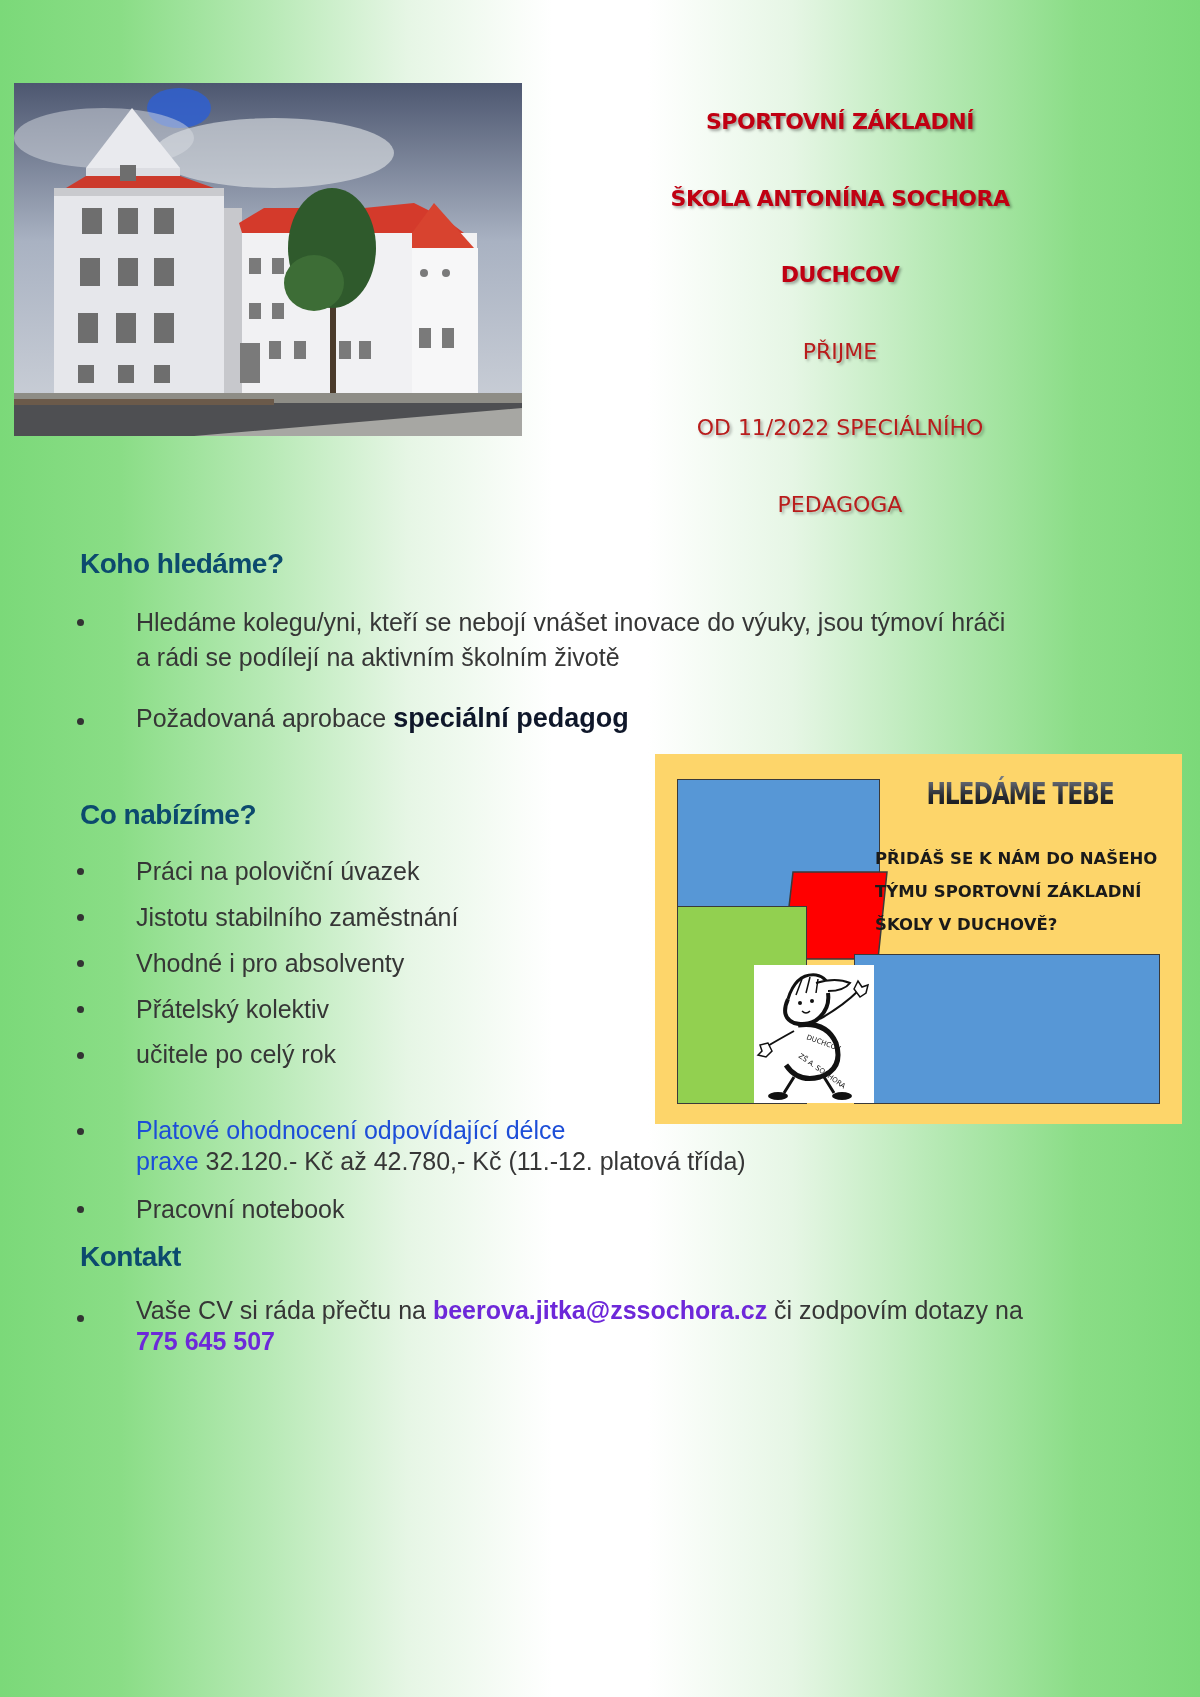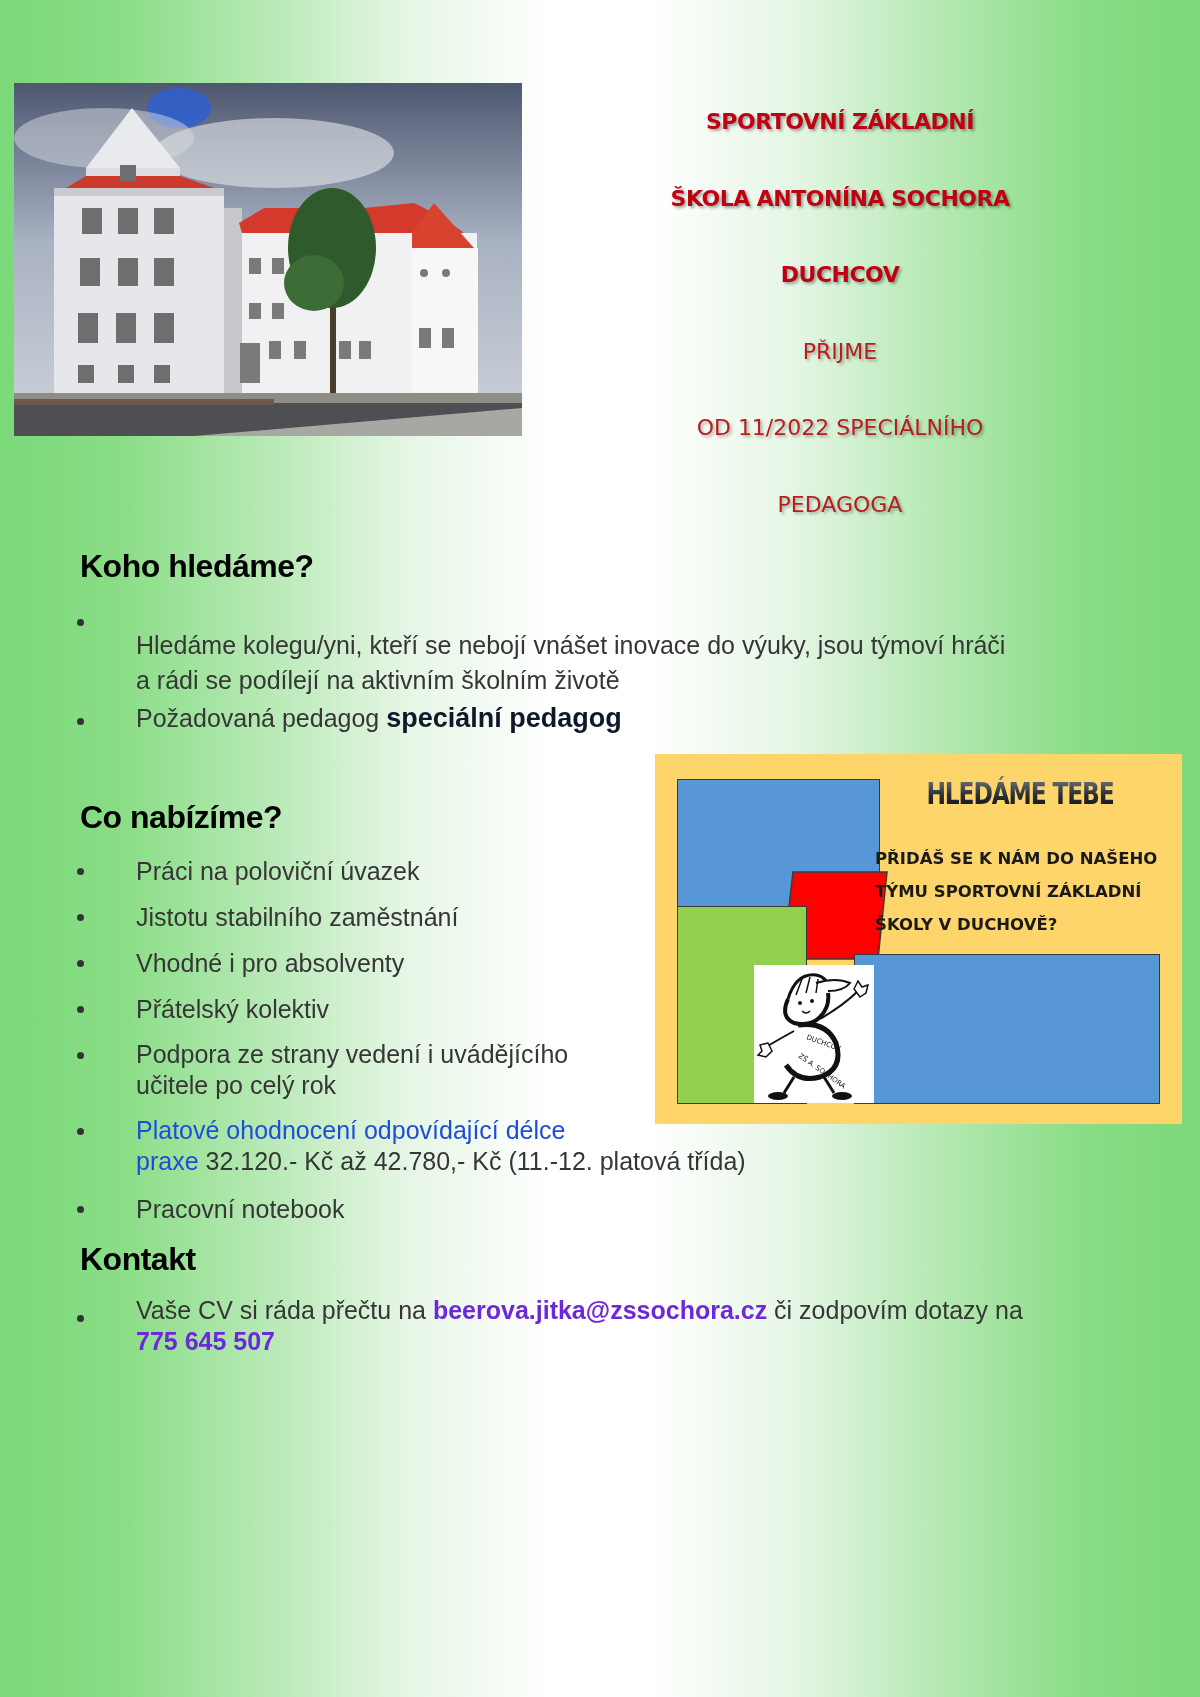--- a/index.html
+++ b/index.html
@@ -17,21 +17,21 @@
   .photo svg { display: block; }
 
   
   .title-block { left: 540px; top: 84px; width: 600px; text-align: center;
     font-family: "DejaVu Sans", sans-serif; }
   .t-line { height: 76.5px; line-height: 76.5px; font-size: 22px; white-space: nowrap; }
   .t-red { color: #c00012; font-weight: bold; text-shadow: 2px 2px 3px rgba(0,0,0,0.35); letter-spacing: -0.5px; }
   .t-black { color: #b91c1c; text-shadow: 2px 2px 3px rgba(0,0,0,0.30); }
 
   
-  .h { font-size: 32px; font-weight: bold; color: #000000; letter-spacing: -0.5px; text-align: right; }
+  .h { font-size: 28px; font-weight: bold; color: #0c4a6e; letter-spacing: -0.5px; text-align: right; }
   .bullet { position: absolute; left: 76px; width: 10px; height: 10px; }
   .bullet::before { content: ""; position: absolute; left: 1px; top: 0; width: 7px; height: 7px; border-radius: 50%; background: #333; }
   .li { position: absolute; left: 136px; font-size: 25px; line-height: 32px; color: #363636; white-space: nowrap; }
   .li b { color: #6d28d9; }
   .big-bold { font-size: 27px; font-weight: bold; color: #0f172a; }
   .dark { color: #1d4ed8; }
 
   
   .poster { left: 655px; top: 754px; width: 527px; height: 370px; background: #fdd56a; }
   .poster .shape { position: absolute; border: 1.5px solid #3a3a3a; box-sizing: border-box; }
@@ -122,47 +122,46 @@
   <div class="t-line t-red">ŠKOLA ANTONÍNA SOCHORA</div>
   <div class="t-line t-red">DUCHCOV</div>
   <div class="t-line t-black">PŘIJME</div>
   <div class="t-line t-black">OD 11/2022 SPECIÁLNÍHO</div>
   <div class="t-line t-black">PEDAGOGA</div>
 </div>
 
 <div class="abs h" style="left:80px; top:548px;">Koho hledáme?</div>
 
 <span class="bullet" style="top:619px;"></span>
-<div class="li" style="top:606px;margin-top:23px;">
+<div class="li" style="top:606px;">
   <div>Hledáme kolegu/yni, kteří se nebojí vnášet inovace do výuky, jsou týmoví hráči</div>
   <div style="margin-top:3px;">a rádi se podílejí na aktivním školním životě</div>
 </div>
 
 <span class="bullet" style="top:718px;"></span>
 <div class="li" style="top:702px;">
-  <span>Požadovaná pedagog </span><span class="big-bold">speciální pedagog</span>
+  <span>Požadovaná aprobace </span><span class="big-bold">speciální pedagog</span>
 </div>
 
 <div class="abs h" style="left:80px; top:799px;">Co nabízíme?</div>
 
 <span class="bullet" style="top:868px;"></span>
 <div class="li" style="top:855px;">Práci na poloviční úvazek</div>
 
 <span class="bullet" style="top:914px;"></span>
 <div class="li" style="top:901px;">Jistotu stabilního zaměstnání</div>
 
 <span class="bullet" style="top:960px;"></span>
 <div class="li" style="top:947px;">Vhodné i pro absolventy</div>
 
 <span class="bullet" style="top:1006px;"></span>
 <div class="li" style="top:993px;">Přátelský kolektiv</div>
 
 <span class="bullet" style="top:1052px;"></span>
 <div class="li" style="top:1039px; line-height:31px;">
-  <div>Podpora ze strany vedení i uvádějícího</div>
   <div>učitele po celý rok</div>
 </div>
 
 <span class="bullet" style="top:1128px;"></span>
 <div class="li" style="top:1115px; line-height:31px;">
   <div class="dark">Platové ohodnocení odpovídající délce</div>
   <div><span class="dark">praxe</span><span> 32.120.- Kč až 42.780,- Kč (11.-12. platová třída)</span></div>
 </div>
 
 <span class="bullet" style="top:1206px;"></span>

